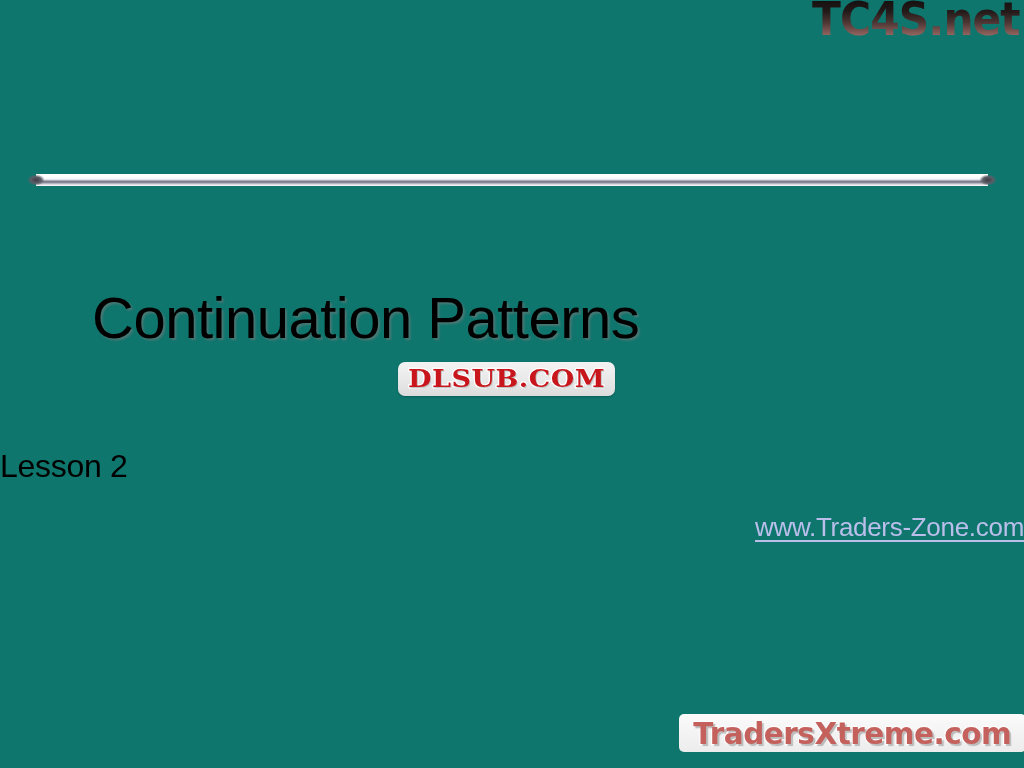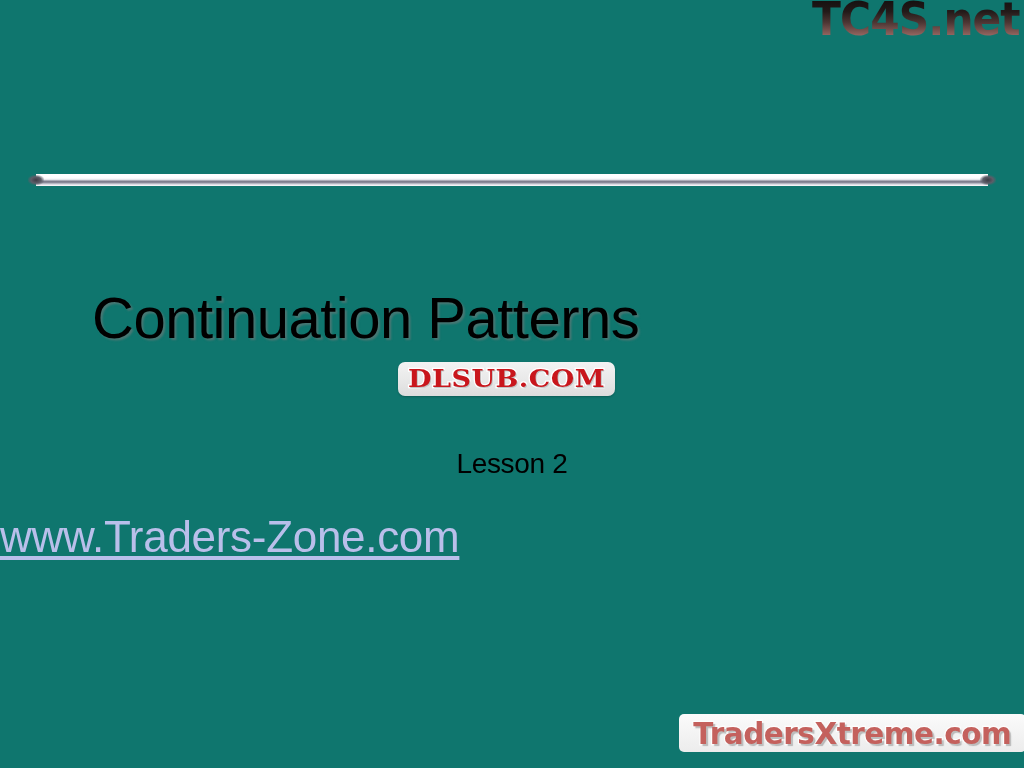--- a/index.html
+++ b/index.html
@@ -93,33 +93,32 @@
     letter-spacing: -0.5px;
     text-shadow: 2px 2px 2px rgba(120,120,120,0.55);
     white-space: nowrap;
   }
 
   .subtitle {
     position: absolute;
     left: 0;
     right: 0;
     top: 448px;
-    text-align: center;
-    font-size: 28px;
+    font-size: 32px;
     color: #000000;
     letter-spacing: -0.3px;
   }
 
   .site-link {
     position: absolute;
     left: 0;
     right: 0;
     top: 512px;
-    text-align: left;
-    font-size: 44px;
+    text-align: right;
+    font-size: 26px;
     color: #b9bfea;
     text-decoration: underline;
     text-decoration-color: #b9bfea;
     text-underline-offset: 4px;
     letter-spacing: -0.3px;
     display: block;
   }
 
   
   .dlsub-watermark {

